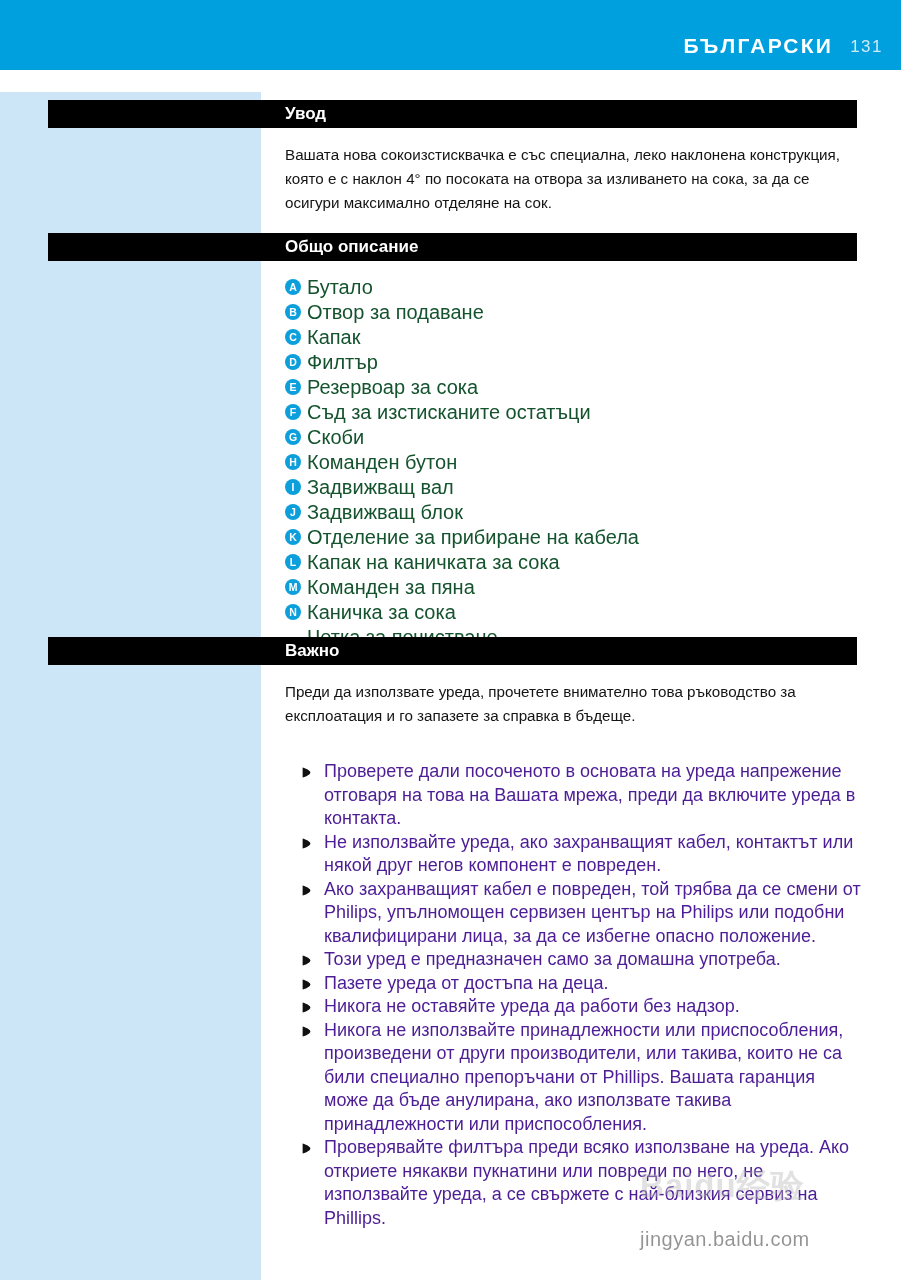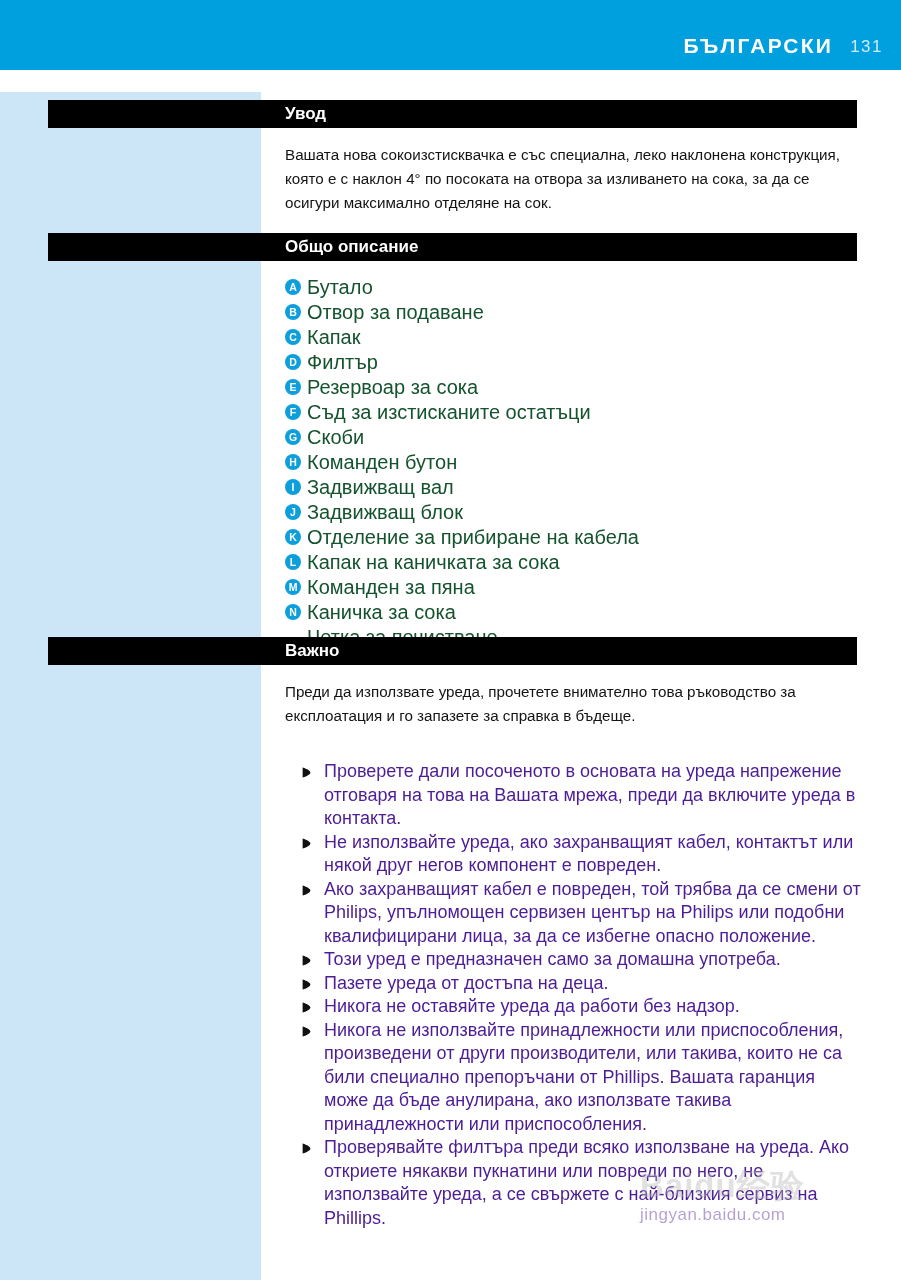--- a/index.html
+++ b/index.html
@@ -178,25 +178,26 @@
   }
   #watermark-mark {
     font-size: 33px;
     font-weight: bold;
     color: #b9b9b9;
     letter-spacing: 1px;
     line-height: 36px;
     white-space: nowrap;
   }
   #watermark-url {
-    font-size: 17px;
-    color: #4c1d95;
+    font-size: 20px;
+    color: #000000;
     letter-spacing: 0.5px;
     line-height: 22px;
     white-space: nowrap;
+    margin-top: 24px;
   }
 </style>
 </head>
 <body>
 
 <div id="page">
 
   <div id="masthead">
     <div id="masthead-title">БЪЛГАРСКИ</div>
     <div id="masthead-pageno">131</div>

